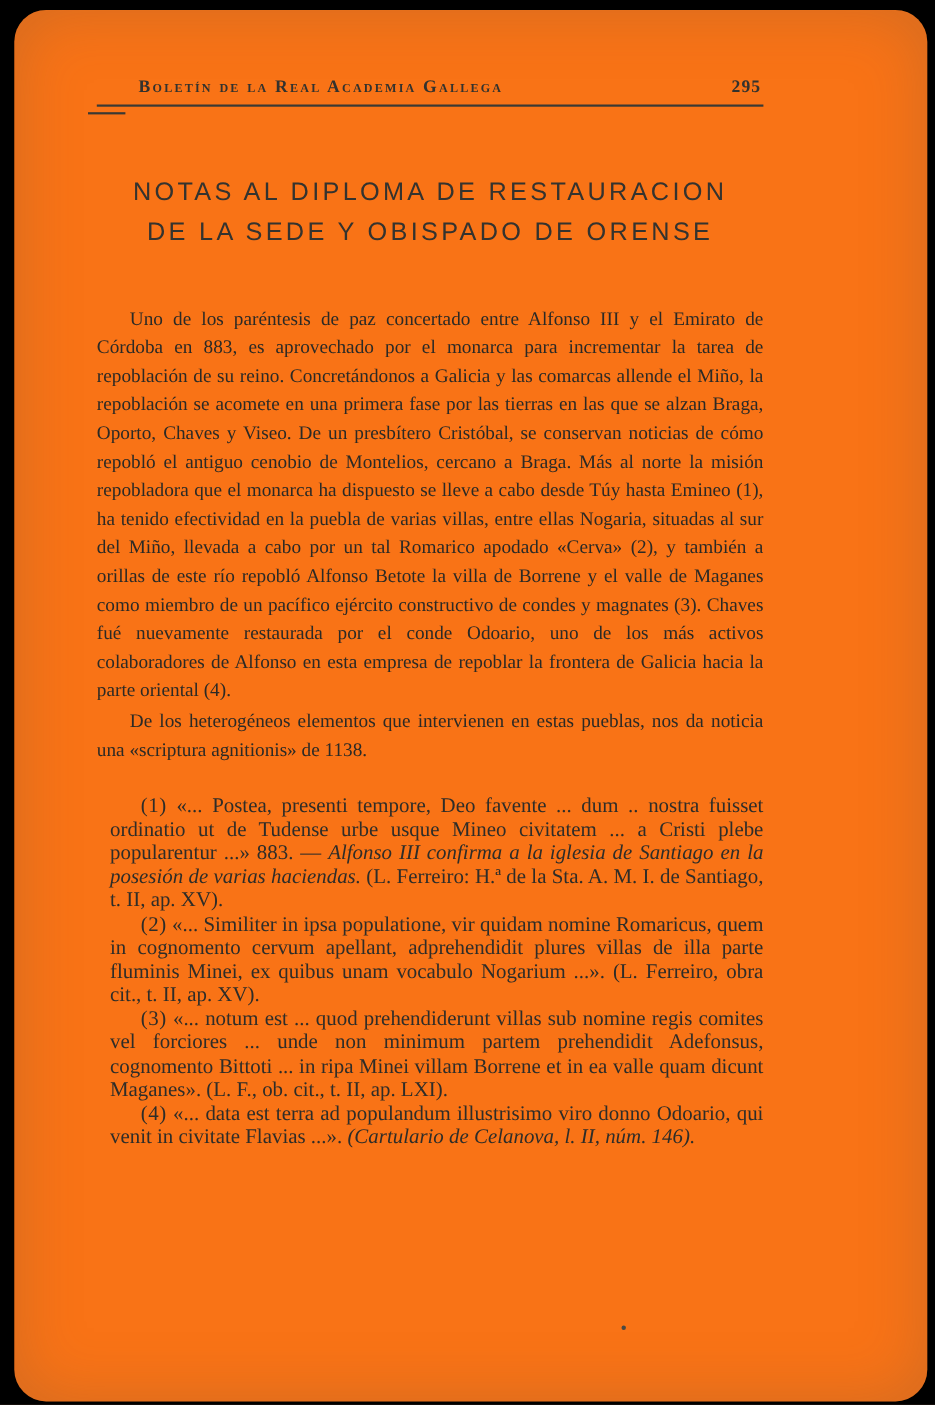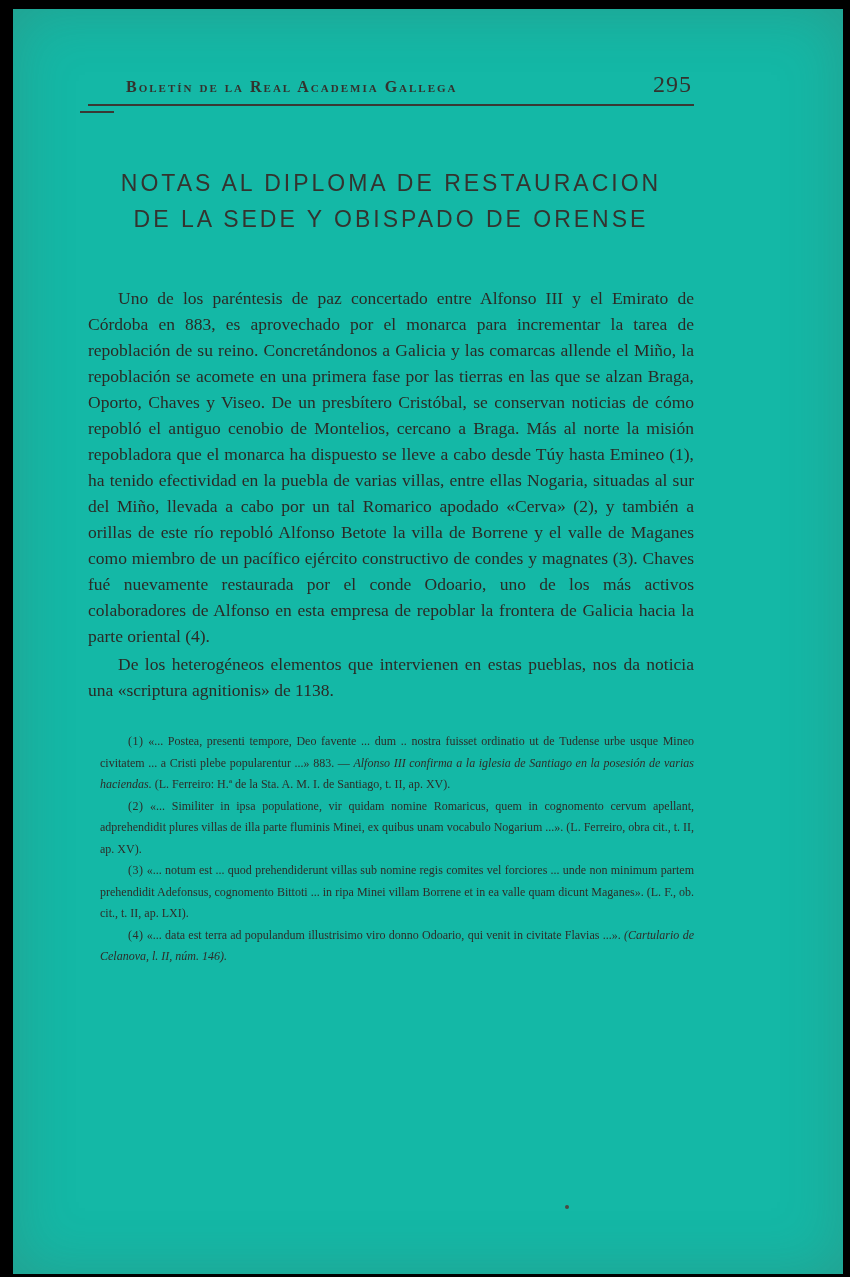--- a/index.html
+++ b/index.html
@@ -10,23 +10,24 @@
     background: #000;
     overflow: hidden;
     font-family: "Liberation Serif", serif;
   }
   .paper {
     position: absolute;
     left: 13px;
     top: 9px;
     right: 7px;
     bottom: 3px;
-    background: #14b8a6;
+    background: #f97316;
     color: #2b2a26;
     box-shadow: inset 0 0 60px rgba(90,85,70,0.25);
+    border-radius: 29px;
   }
   .content {
     position: absolute;
     left: 75px;
     top: 0;
     width: 606px;
   }
   
   .journal-header {
     margin-top: 62px;
@@ -36,23 +37,24 @@
     padding: 0 2px 0 38px;
   }
   .journal-title {
     font-variant: small-caps;
     letter-spacing: 2px;
     font-size: 16px;
     font-weight: bold;
     color: #33322e;
   }
   .page-number {
-    font-size: 24px;
+    font-size: 16px;
     letter-spacing: 1px;
     color: #33322e;
+    font-weight: bold;
   }
   .header-rule {
     margin-top: 6px;
     height: 2px;
     background: #3a3934;
   }
   .header-rule-fragment {
     margin-top: 5px;
     margin-left: -8px;
     width: 34px;
@@ -84,21 +86,21 @@
     color: #2b2a26;
   }
   .body-text p + p { margin-top: 2px; }
   
   .footnotes {
     margin-top: 28px;
     padding-left: 12px;
   }
   .footnotes p {
     margin: 0;
-    font-size: 12px;
+    font-size: 19px;
     line-height: 21.5px;
     text-align: justify;
     text-indent: 28px;
     color: #2e2d29;
   }
   .footnotes .italic { font-style: italic; }
   .fn-num { letter-spacing: 0.5px; }
   .speck {
     position: absolute;
     width: 4px; height: 4px;

